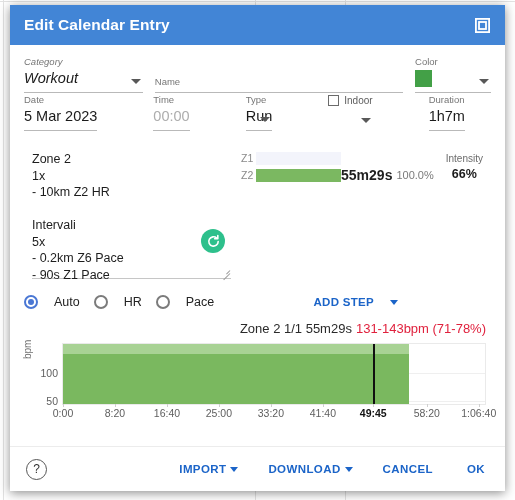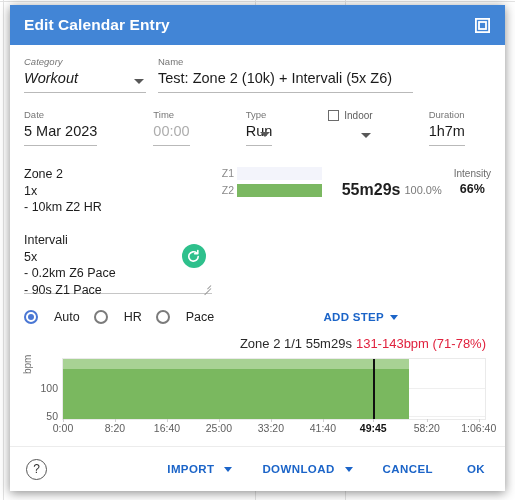--- a/index.html
+++ b/index.html
@@ -83,21 +83,21 @@
   }
 
   
   .row {
     display: flex;
     align-items: flex-end;
     padding: 0 14px;
     box-sizing: border-box;
   }
   .row1 { margin-top: 10px; }
-  .row2 { margin-top: 15px; gap: 46px; }
+  .row2 { margin-top: 0; gap: 46px; }
 
   .field {
     position: relative;
     padding-bottom: 4px;
     border-bottom: 1px solid #b9b9b9;
     box-sizing: border-box;
   }
   .field .lbl {
     font-size: 9.5px;
     color: #767676;
@@ -152,21 +152,21 @@
     border: 1.4px solid #6b6b6b;
     box-sizing: border-box;
     display: inline-block;
     background: #fff;
   }
   .f-indoor .val { height: 20px; }
 
   
   .mid {
     display: flex;
-    padding: 0 14px;
+    padding: 0 22px;
     margin-top: 18px;
     align-items: flex-start;
   }
   .desc-wrap {
     position: relative;
     width: 283px;
     height: 130px;
     border-bottom: 1px solid #c6c6c6;
     box-sizing: border-box;
   }
@@ -236,24 +236,24 @@
     height: 13px;
     background: #f3f4fb;
     position: relative;
   }
   .zone-bar-fill {
     position: absolute;
     left: 0; top: 0; bottom: 0;
     background: #7bb861;
   }
   .zone-time {
-    margin-left: 20px;
+    margin-left: 0;
     color: #1f1f1f;
     font-weight: bold;
-    font-size: 16px;
+    font-size: 14px;
     white-space: nowrap;
   }
   .zone-pct {
     margin-left: 4px;
     color: #7a7a7a;
     font-size: 11px;
     white-space: nowrap;
   }
   .intensity {
     margin-left: 12px;
@@ -303,21 +303,21 @@
     border-radius: 50%;
     background: #4a77d4;
   }
   .radio .txt { font-size: 12.5px; color: #232323; }
 
   .add-step {
     margin-left: auto;
     margin-right: 93px;
     display: flex;
     align-items: center;
-    gap: 6px;
+    gap: 16px;
     color: #1b64c8;
     font-size: 11.5px;
     font-weight: bold;
     letter-spacing: .3px;
     cursor: pointer;
   }
   .add-step .caret2 {
     width: 0; height: 0;
     border-left: 4.5px solid transparent;
     border-right: 4.5px solid transparent;
@@ -436,21 +436,21 @@
     display: flex;
     align-items: center;
   }
   .fbtn {
     color: #1b64c8;
     font-size: 11.5px;
     font-weight: bold;
     letter-spacing: .4px;
     display: flex;
     align-items: center;
-    gap: 10px;
+    gap: 4px;
     cursor: pointer;
     padding: 6px 0;
     margin-left: 30px;
   }
   .fbtn .caret2 {
     width: 0; height: 0;
     border-left: 4.5px solid transparent;
     border-right: 4.5px solid transparent;
     border-top: 5px solid #1b64c8;
   }
@@ -485,23 +485,29 @@
       <div class="row row1">
 
         <div class="field f-category">
           <div class="lbl">Category</div>
           <div class="val">Workout</div>
           <div class="caret"></div>
         </div>
 
         <div class="field f-name">
           <div class="lbl">Name</div>
-          <div class="val">Test: Zone 2 (10k) + Intervali (5x Z6)</div>
-        </div>
-
+        </div>
+
+        <div class="field f-color">
+          <div class="lbl">Color</div>
+          <div class="val">
+            <span class="swatch" style="background: rgb(67, 160, 71);"></span>
+          </div>
+          <div class="caret"></div>
+        </div>
 
       </div>
 
       <div class="row row2">
 
         <div class="field f-date">
           <div class="lbl">Date</div>
           <div class="val">5 Mar 2023</div>
         </div>
 

